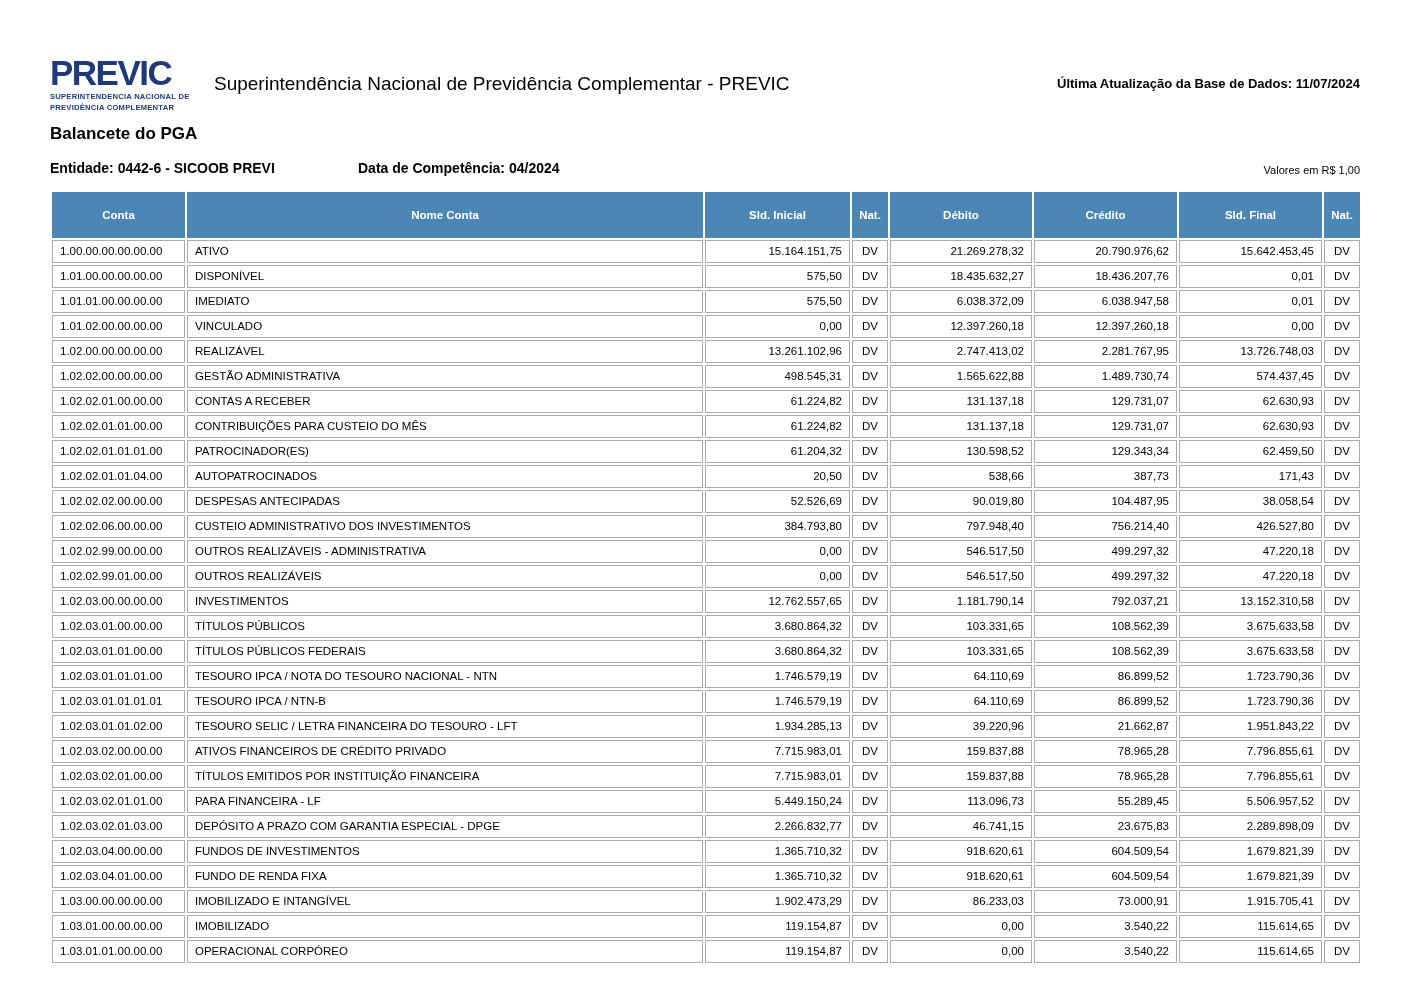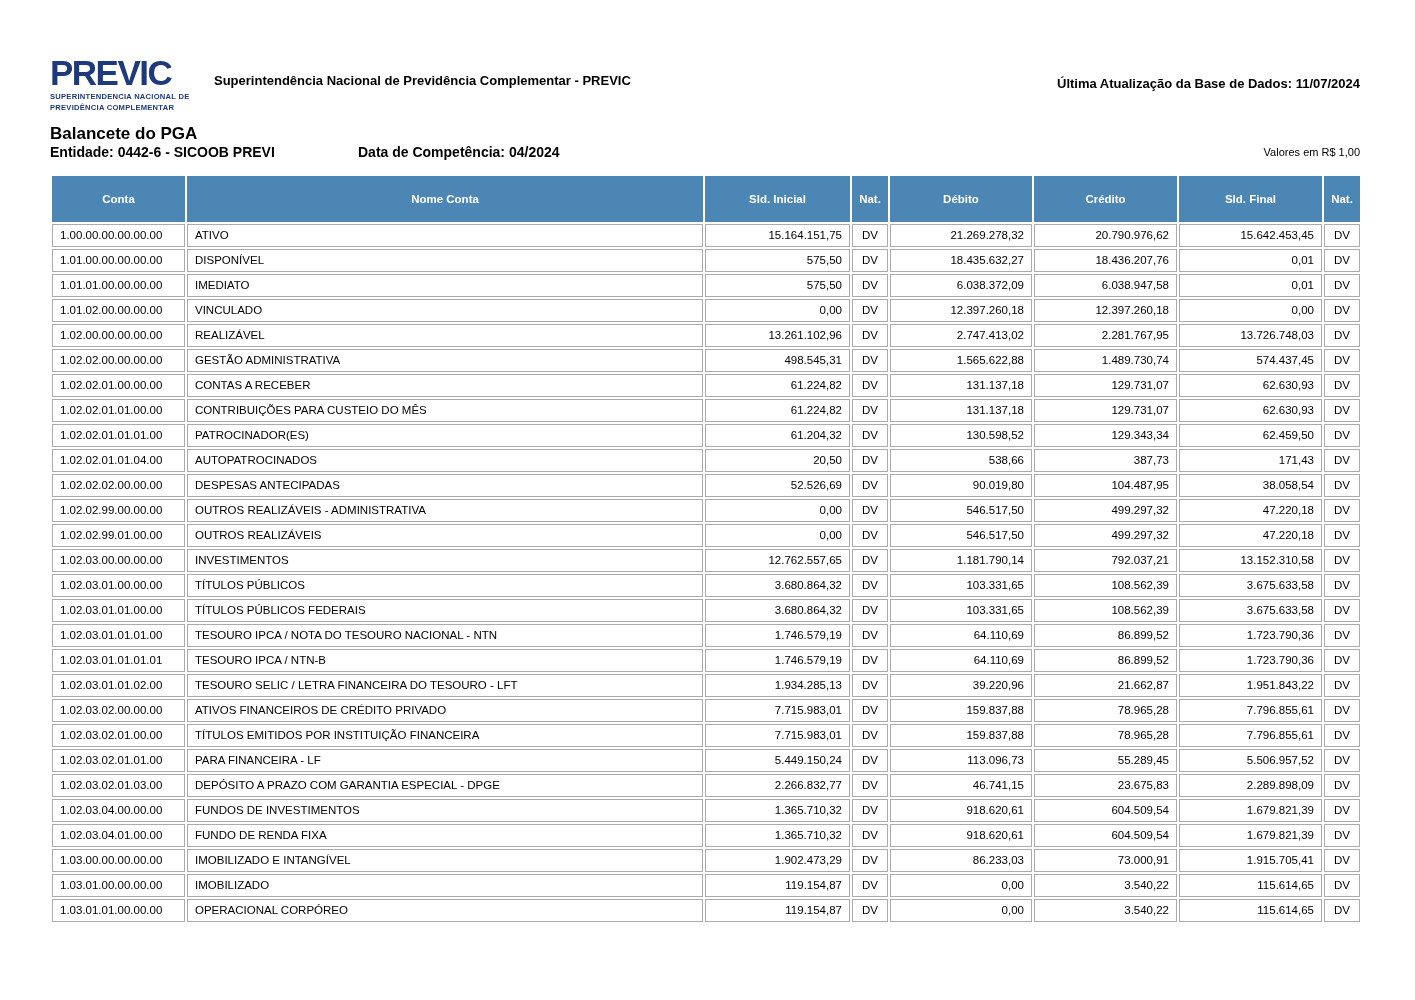--- a/index.html
+++ b/index.html
@@ -17,26 +17,26 @@
   .logo { width: 150px; flex: 0 0 auto; line-height: 1; }
   .logo-brand {
     font-size: 35px; font-weight: 800; letter-spacing: -1.5px;
     color: var(--logo-navy); font-style: normal;
   }
   .logo-sub {
     margin-top: 2px;
     font-size: 7.6px; font-weight: bold; letter-spacing: 0.25px;
     color: var(--logo-navy); line-height: 1.2; white-space: nowrap;
   }
-  .main-title { font-size: 13px; font-weight: bold; margin-left: 14px; padding-top: 18px; }
+  .main-title { font-size: 19px; font-weight: normal; margin-left: 14px; padding-top: 18px; }
   .update-note { margin-left: auto; font-size: 13px; padding-top: 21px; white-space: nowrap; font-weight: bold; }
 
   
   .report-title { margin-top: 12px; font-size: 17px; font-weight: bold; }
-  .meta-row { display: flex; align-items: center; margin-top: 0; }
+  .meta-row { display: flex; align-items: flex-end; margin-top: 16px; }
   .entity { font-size: 14px; font-weight: bold; display: inline-block; width: 308px; }
   .competence { font-size: 14px; font-weight: bold; }
   .currency-note { margin-left: auto; font-size: 11px; }
 
   
   table.balancete {
     margin-top: 14px;
     border-collapse: separate;
     border-spacing: 2px;
     table-layout: fixed;
@@ -215,20 +215,30 @@
           <td class="col-conta">1.02.02.02.00.00.00</td>
           <td class="col-nome">DESPESAS ANTECIPADAS</td>
           <td class="col-num">52.526,69</td>
           <td class="col-nat">DV</td>
           <td class="col-num">90.019,80</td>
           <td class="col-num">104.487,95</td>
           <td class="col-num">38.058,54</td>
           <td class="col-nat">DV</td>
         </tr>
         <tr>
+          <td class="col-conta">1.02.02.06.00.00.00</td>
+          <td class="col-nome">CUSTEIO ADMINISTRATIVO DOS INVESTIMENTOS</td>
+          <td class="col-num">384.793,80</td>
+          <td class="col-nat">DV</td>
+          <td class="col-num">797.948,40</td>
+          <td class="col-num">756.214,40</td>
+          <td class="col-num">426.527,80</td>
+          <td class="col-nat">DV</td>
+        </tr>
+        <tr>
           <td class="col-conta">1.02.02.99.00.00.00</td>
           <td class="col-nome">OUTROS REALIZÁVEIS - ADMINISTRATIVA</td>
           <td class="col-num">0,00</td>
           <td class="col-nat">DV</td>
           <td class="col-num">546.517,50</td>
           <td class="col-num">499.297,32</td>
           <td class="col-num">47.220,18</td>
           <td class="col-nat">DV</td>
         </tr>
         <tr>

